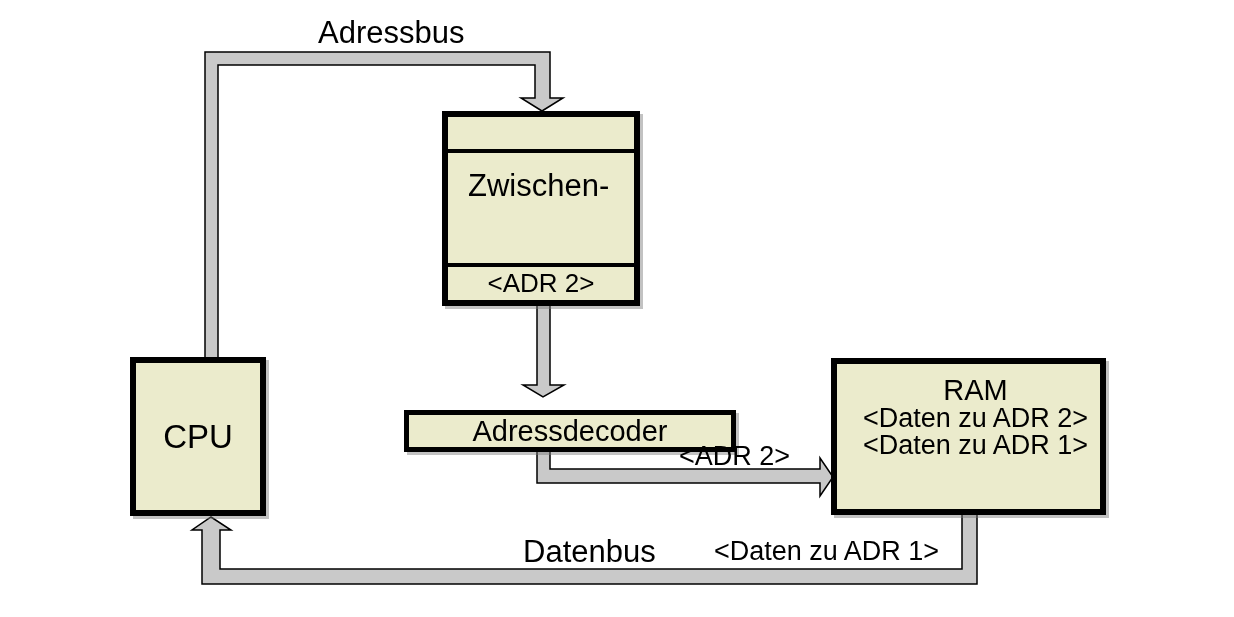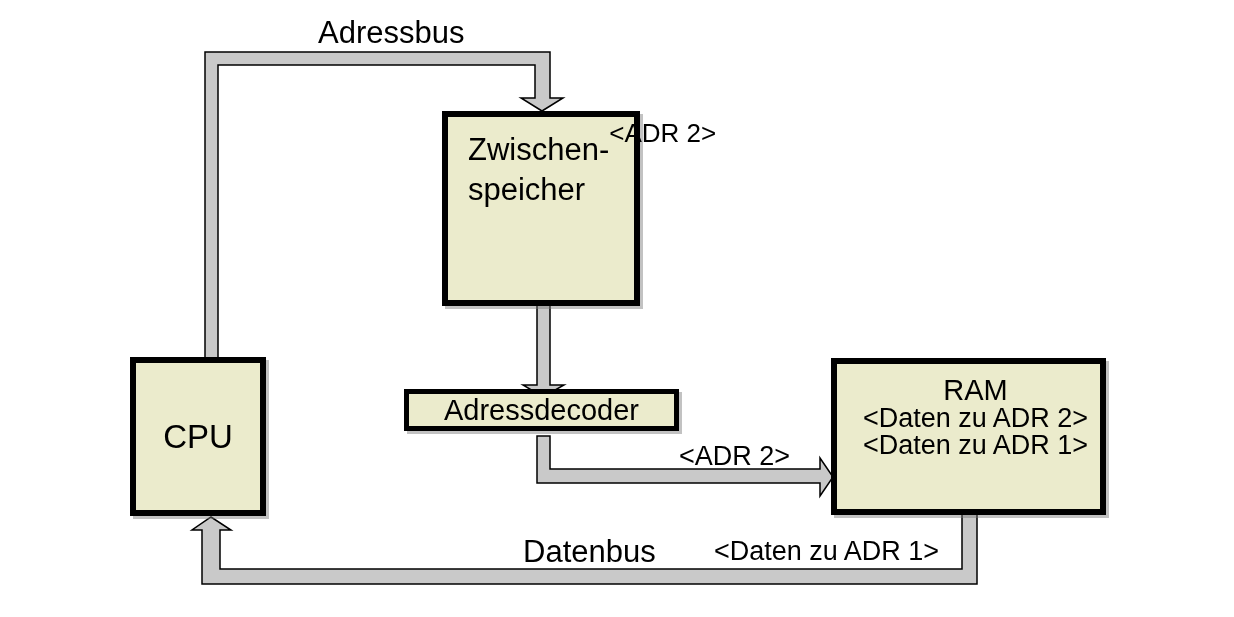--- a/index.html
+++ b/index.html
@@ -43,21 +43,21 @@
   #cpu {
     left: 130px; top: 357px;
     width: 136px; height: 159px;
     display: flex; align-items: center; justify-content: center;
     font-size: 33px;
   }
   
   #zwischenspeicher {
     left: 442px; top: 111px;
     width: 198px; height: 195px;
-    display: flex; flex-direction: row;
+    display: flex; flex-direction: column;
   }
   #zwischenspeicher .compartment-empty {
     height: 32px;
     flex: 0 0 auto;
   }
   #zwischenspeicher .divider {
     height: 4px;
     background: var(--outline, #000);
     flex: 0 0 auto;
   }
@@ -68,22 +68,22 @@
     padding: 13px 0 0 20px;
   }
   #zwischenspeicher .compartment-adr {
     height: 33px;
     flex: 0 0 auto;
     display: flex; align-items: center; justify-content: center;
     font-size: 26px;
   }
   
   #adressdecoder {
-    left: 404px; top: 389px;
-    width: 275px; height: 42px;
+    left: 404px; top: 410px;
+    width: 332px; height: 42px;
     border-width: 5px;
     display: flex; align-items: center; justify-content: center;
     font-size: 29px;
   }
   
   #ram {
     left: 831px; top: 358px;
     width: 275px; height: 157px;
     display: flex; flex-direction: column; align-items: center; padding-left: 14px;
   }
@@ -122,21 +122,20 @@
 
   <div id="cpu" class="node">
     <span>CPU</span>
   </div>
 
   <div id="zwischenspeicher" class="node">
     <div class="compartment-empty"></div>
     <div class="divider"></div>
     <div class="compartment-name">
       <div>Zwischen-</div>
-      <div>speicher</div>
     </div>
     <div class="divider"></div>
     <div class="compartment-adr">
       <span>&lt;ADR 2&gt;</span>
     </div>
   </div>
 
   <div id="adressdecoder" class="node">
     <span>Adressdecoder</span>
   </div>

